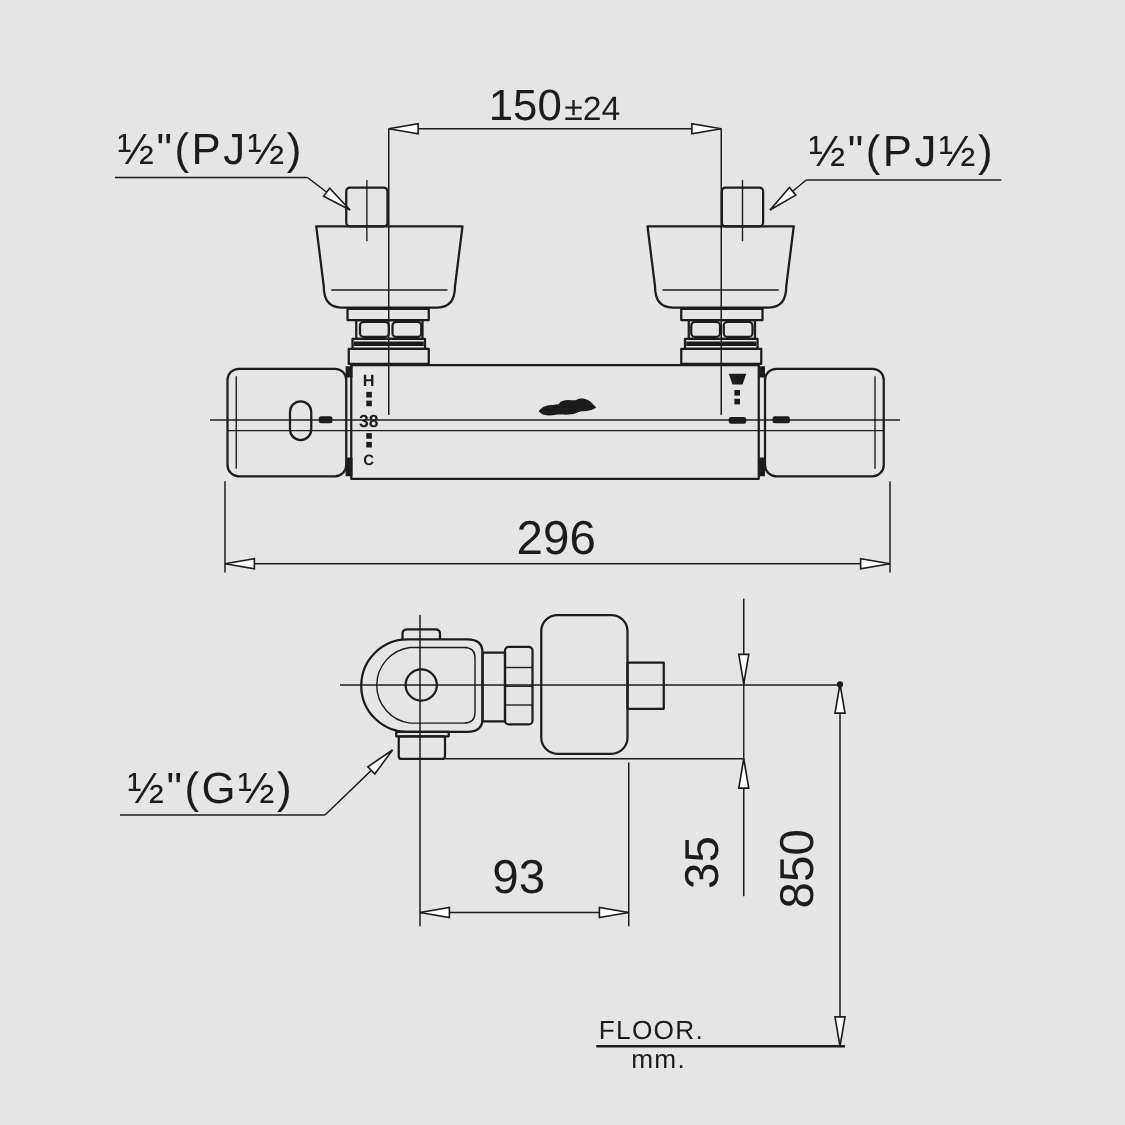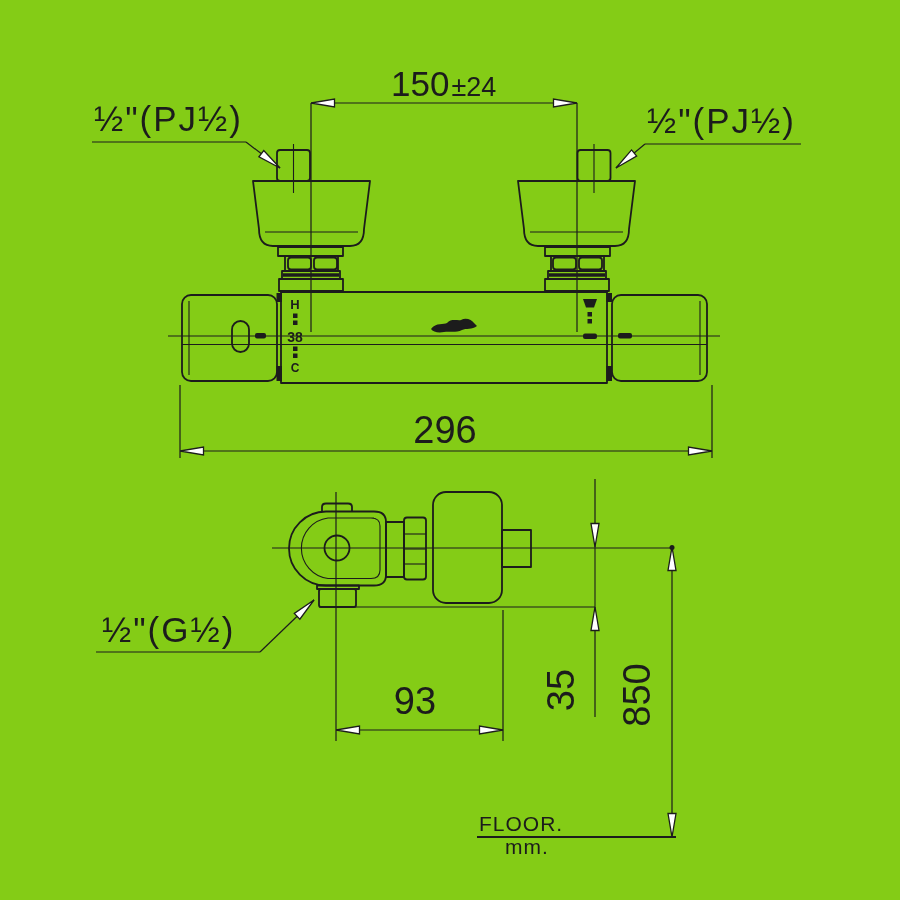--- a/index.html
+++ b/index.html
@@ -1,16 +1,16 @@
 <!DOCTYPE html>
 <html><head>
 <meta charset="utf-8">
 <style>
   html,body{margin:0;padding:0;background:#ffffff;}
-  .stage{width:900px;height:900px;background:#84cc16;position:relative;overflow:hidden;}
+  .stage{width:900px;height:900px;background:#e5e5e5;position:relative;overflow:hidden;}
   svg text{
     font-family:"Liberation Sans","DejaVu Sans",sans-serif;
     fill:#1c1c1c;
   }
   .lbl{font-size:35px;letter-spacing:2px;}
   .dimtxt{font-size:38px;}
   .dimtxt-main{font-size:35px;}
   .dimtxt-tol{font-size:27px;}
   .small-ind{font-weight:bold;}
   .floor{font-size:21px;letter-spacing:1px;}

